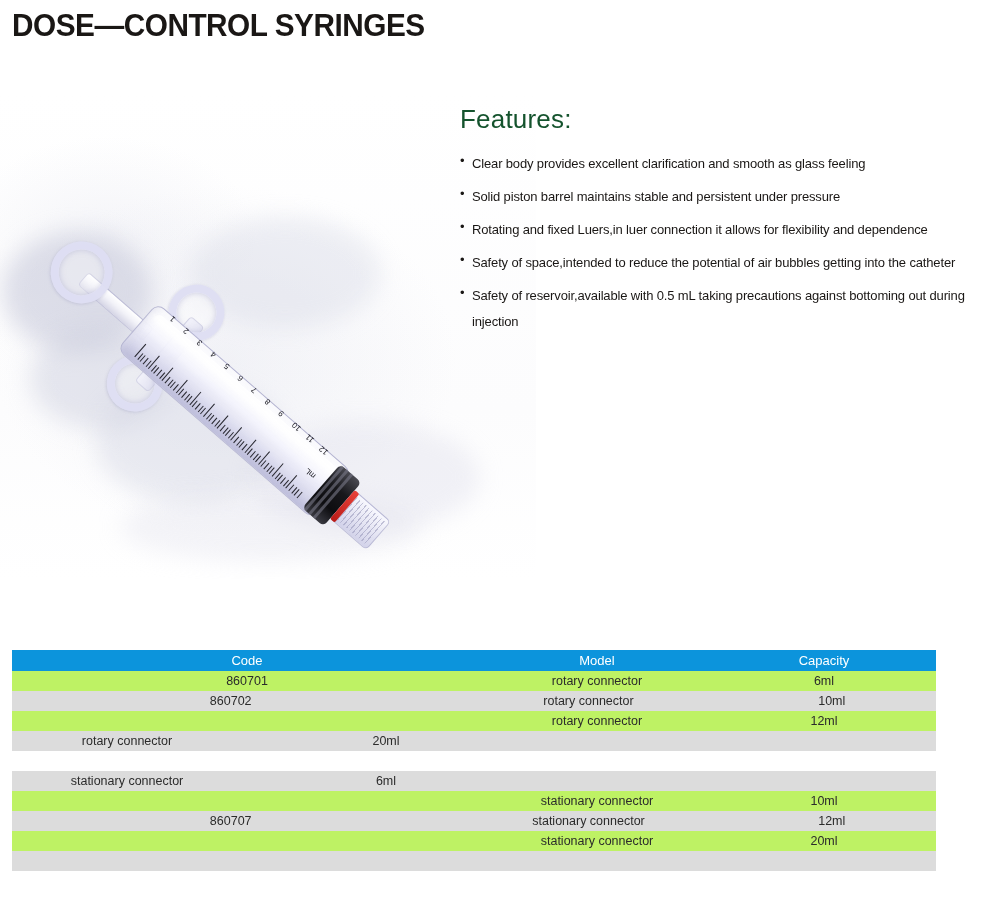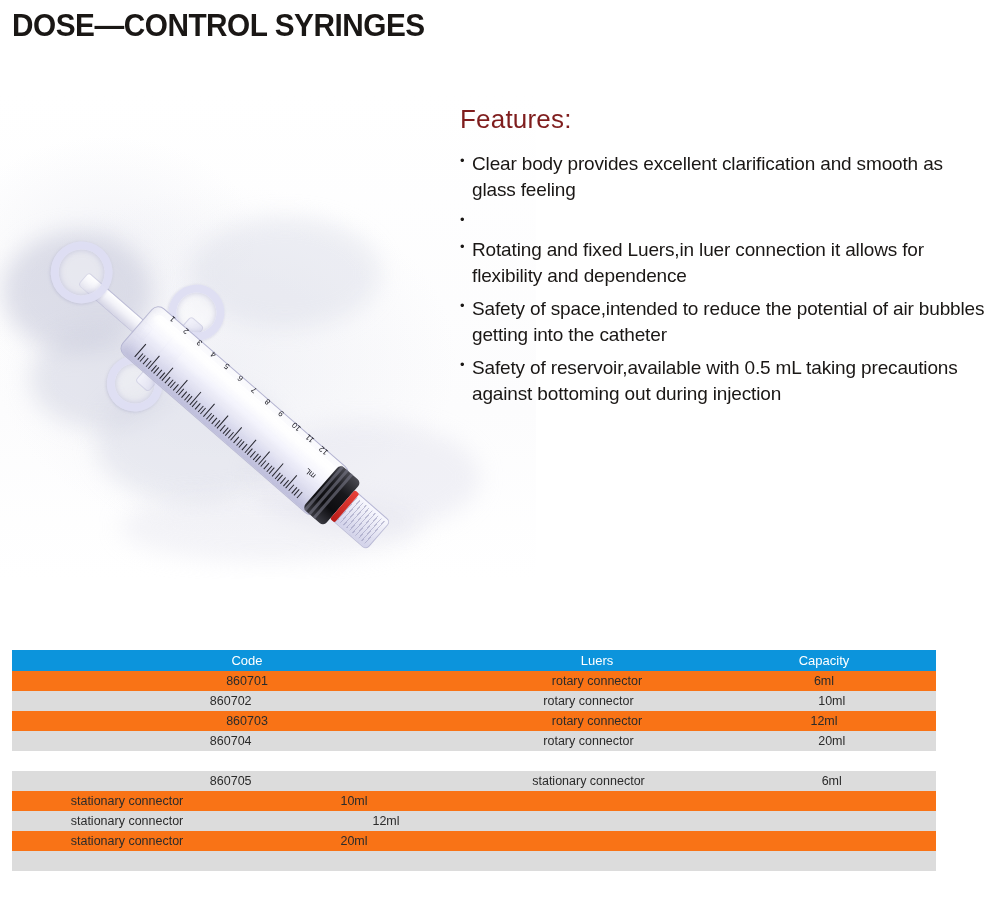--- a/index.html
+++ b/index.html
@@ -185,39 +185,39 @@
   }
 
   
   #features-block {
     position: absolute;
     left: 460px; top: 104px;
     width: 530px;
   }
   #features-heading {
     font-size: 26px;
-    color: #7f1d1d;
+    color: #14532d;
     margin: 0 0 16px 0;
     font-weight: normal;
     letter-spacing: 0.2px;
   }
   .feature-item {
     display: flex;
     align-items: flex-start;
     margin-bottom: 7px;
   }
   .feature-bullet {
     flex: 0 0 auto;
     width: 12px;
     font-size: 13px;
     line-height: 20px;
     color: #1a1715;
   }
   .feature-text {
-    font-size: 19px;
+    font-size: 13px;
     line-height: 26px;
     color: #1a1715;
     letter-spacing: -0.15px;
   }
 
   
   #spec-table {
     position: absolute;
     left: 12px; top: 650px;
     width: 924px;
@@ -226,21 +226,21 @@
     display: flex;
     height: 20px;
     align-items: center;
   }
   .trow.header {
     background: #0c94dc;
     color: #ffffff;
     height: 21px;
   }
   .trow.shaded { background: #dcdcdc; gap: 32px; }
-  .trow.plain  { background: #f97316; }
+  .trow.plain  { background: #bef264; justify-content: flex-end; }
   .trow.spacer { background: #ffffff; height: 20px; }
   .cell {
     font-size: 12.5px;
     text-align: center;
     color: #2b2b2b;
     white-space: nowrap;
   }
   .trow.header .cell {
     color: #ffffff;
     font-size: 13px;
@@ -362,78 +362,77 @@
 
   <div id="features-block">
     <div id="features-heading">Features:</div>
     <div id="features-list">
         <div class="feature-item">
           <span class="feature-bullet">•</span>
           <span class="feature-text">Clear body provides excellent clarification and smooth as glass feeling</span>
         </div>
         <div class="feature-item">
           <span class="feature-bullet">•</span>
+          <span class="feature-text">Solid piston barrel maintains stable and persistent under pressure</span>
         </div>
         <div class="feature-item">
           <span class="feature-bullet">•</span>
           <span class="feature-text">Rotating and fixed Luers,in luer connection it allows for flexibility and dependence</span>
         </div>
         <div class="feature-item">
           <span class="feature-bullet">•</span>
           <span class="feature-text">Safety of space,intended to reduce the potential of air bubbles getting into the catheter</span>
         </div>
         <div class="feature-item">
           <span class="feature-bullet">•</span>
           <span class="feature-text">Safety of reservoir,available with 0.5 mL taking precautions against bottoming out during injection</span>
         </div>
       </div>
   </div>
 
   <div id="spec-table">
     <div class="trow header">
       <div class="cell c-code">Code</div>
-      <div class="cell c-model">Luers</div>
+      <div class="cell c-model">Model</div>
       <div class="cell c-capacity">Capacity</div>
     </div>
     <div id="table-body">
         <div class="trow plain">
           <div class="cell c-code">860701</div>
           <div class="cell c-model">rotary connector</div>
           <div class="cell c-capacity">6ml</div>
         </div>
         <div class="trow shaded">
           <div class="cell c-code">860702</div>
           <div class="cell c-model">rotary connector</div>
           <div class="cell c-capacity">10ml</div>
         </div>
         <div class="trow plain">
-          <div class="cell c-code">860703</div>
           <div class="cell c-model">rotary connector</div>
           <div class="cell c-capacity">12ml</div>
         </div>
         <div class="trow shaded">
-          <div class="cell c-code">860704</div>
           <div class="cell c-model">rotary connector</div>
           <div class="cell c-capacity">20ml</div>
         </div>
         <div class="trow spacer">
           <div class="cell c-code"></div>
           <div class="cell c-model"></div>
           <div class="cell c-capacity"></div>
         </div>
         <div class="trow shaded">
-          <div class="cell c-code">860705</div>
           <div class="cell c-model">stationary  connector</div>
           <div class="cell c-capacity">6ml</div>
         </div>
         <div class="trow plain">
           <div class="cell c-model">stationary  connector</div>
           <div class="cell c-capacity">10ml</div>
         </div>
         <div class="trow shaded">
+          <div class="cell c-code">860707</div>
           <div class="cell c-model">stationary  connector</div>
           <div class="cell c-capacity">12ml</div>
         </div>
         <div class="trow plain">
           <div class="cell c-model">stationary  connector</div>
           <div class="cell c-capacity">20ml</div>
         </div>
         <div class="trow shaded">
           <div class="cell c-code"></div>
           <div class="cell c-model"></div>

